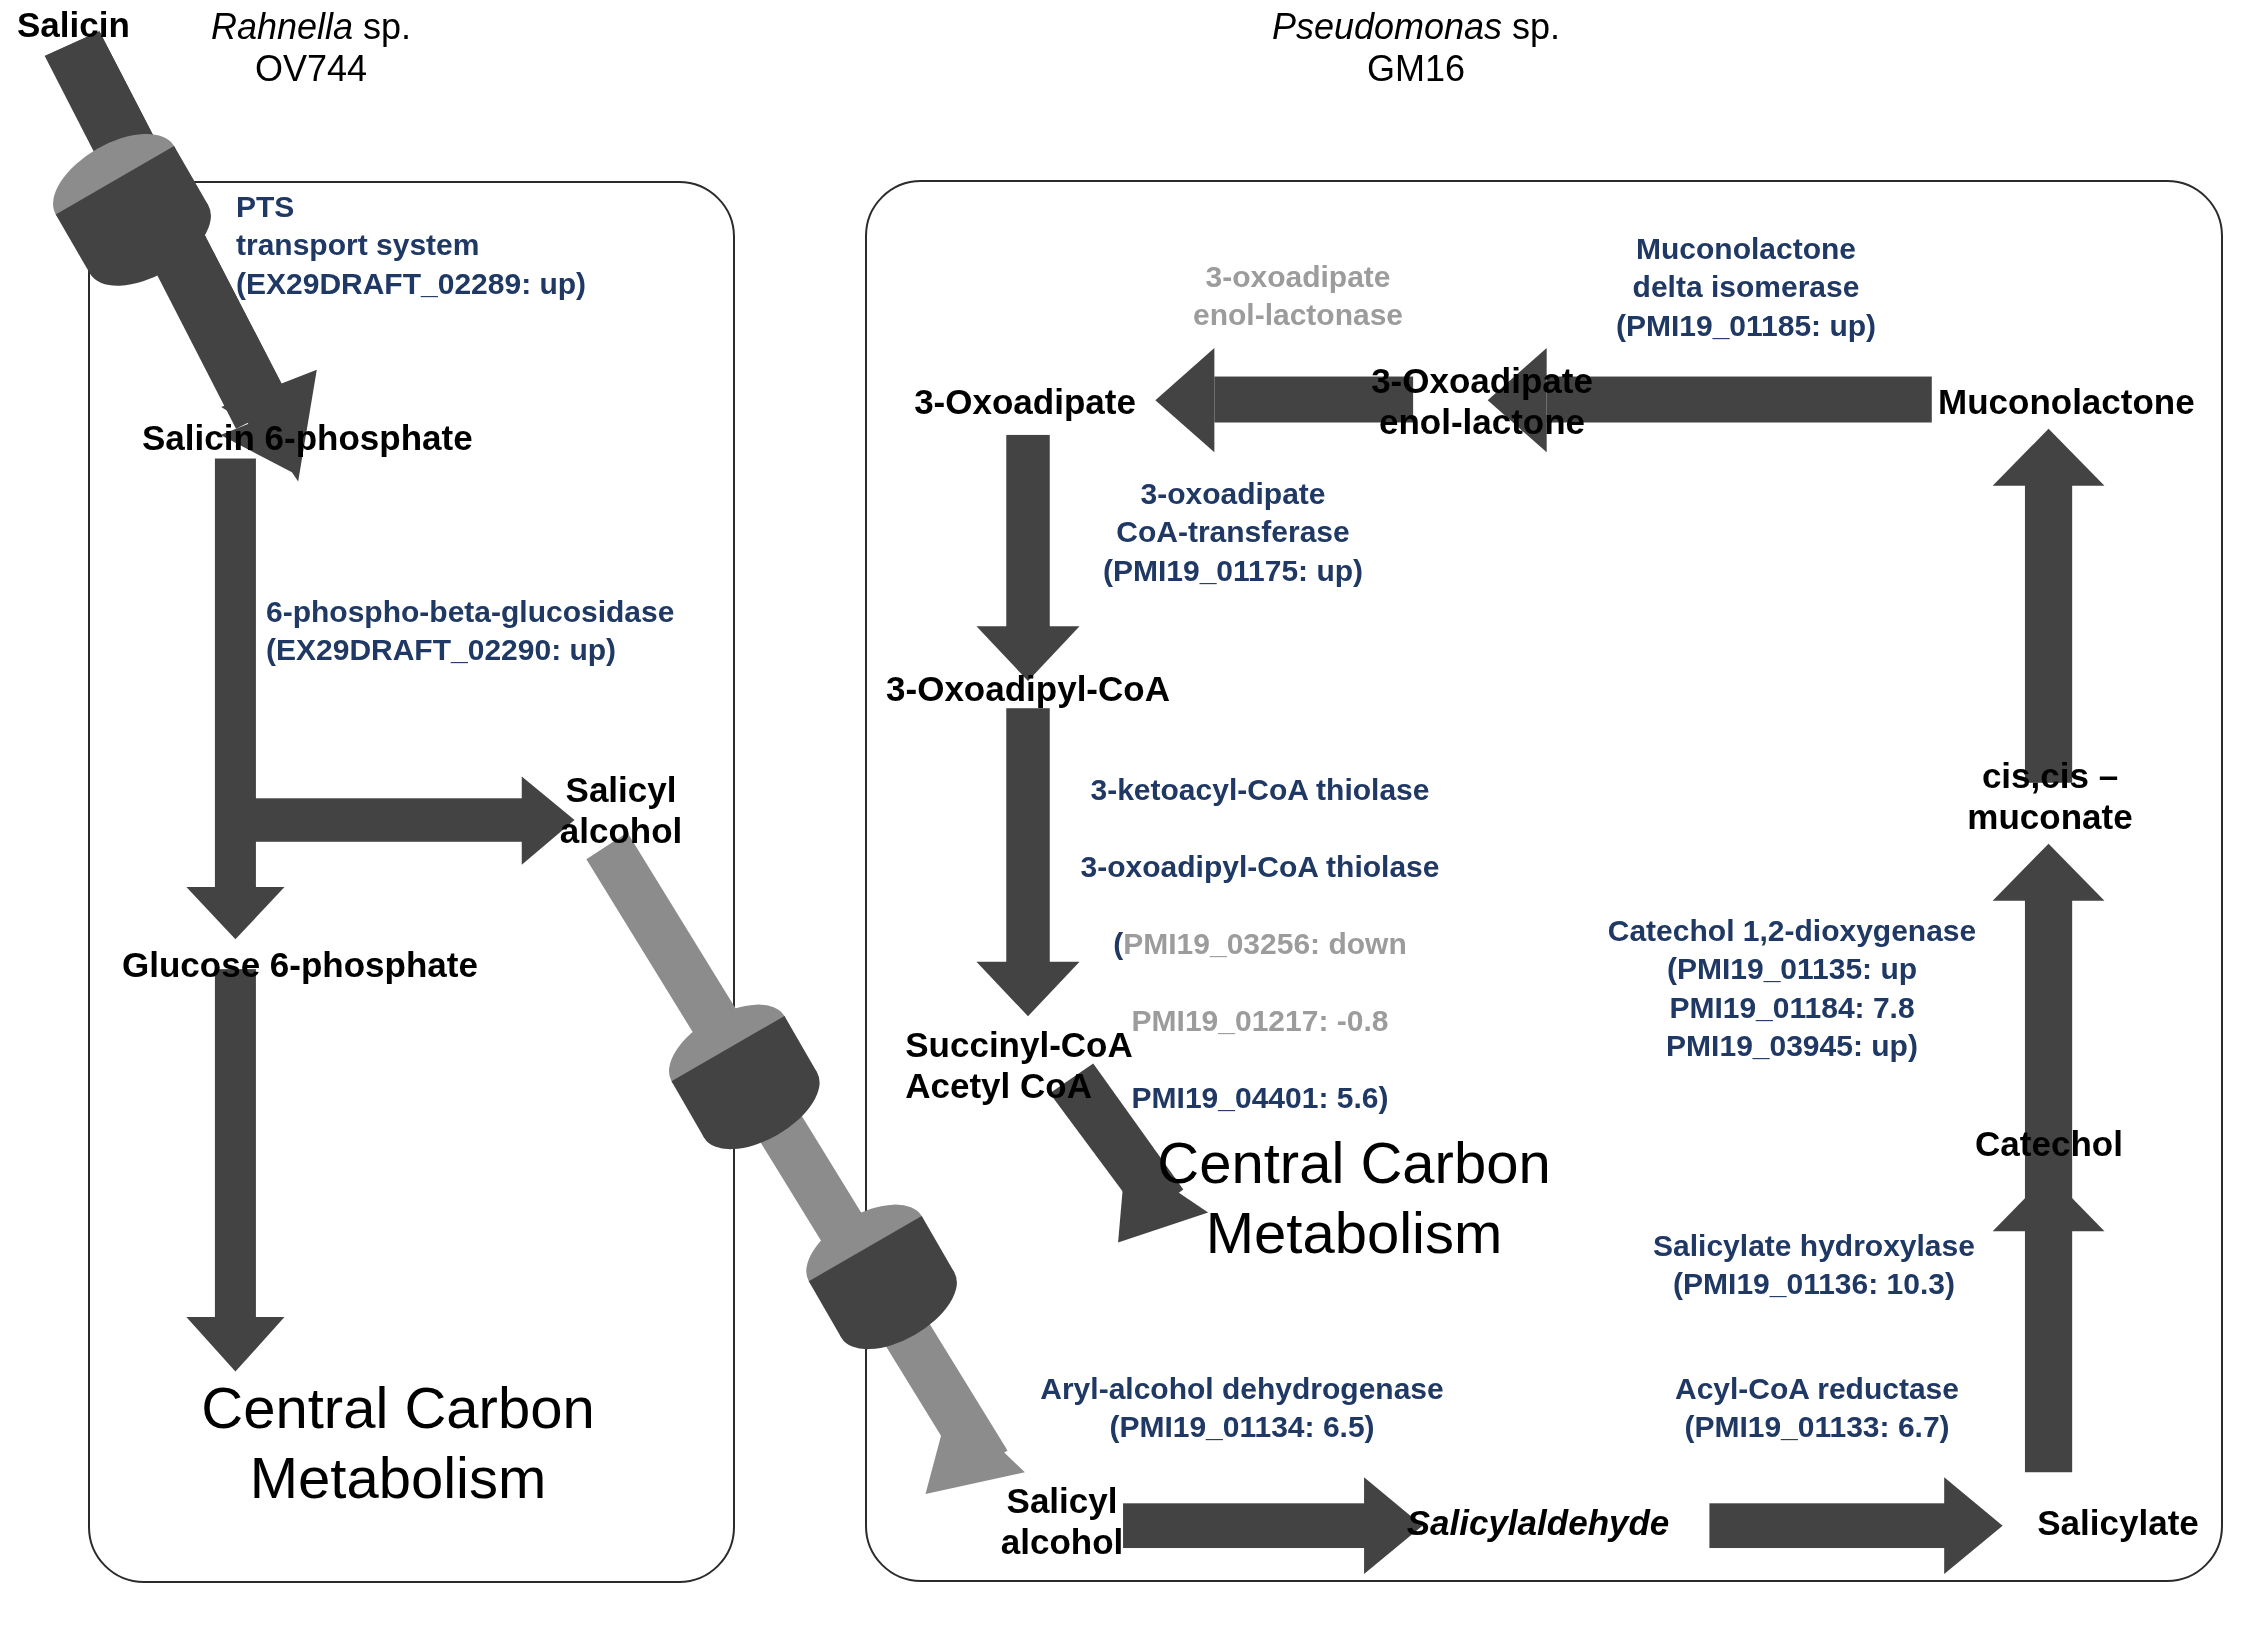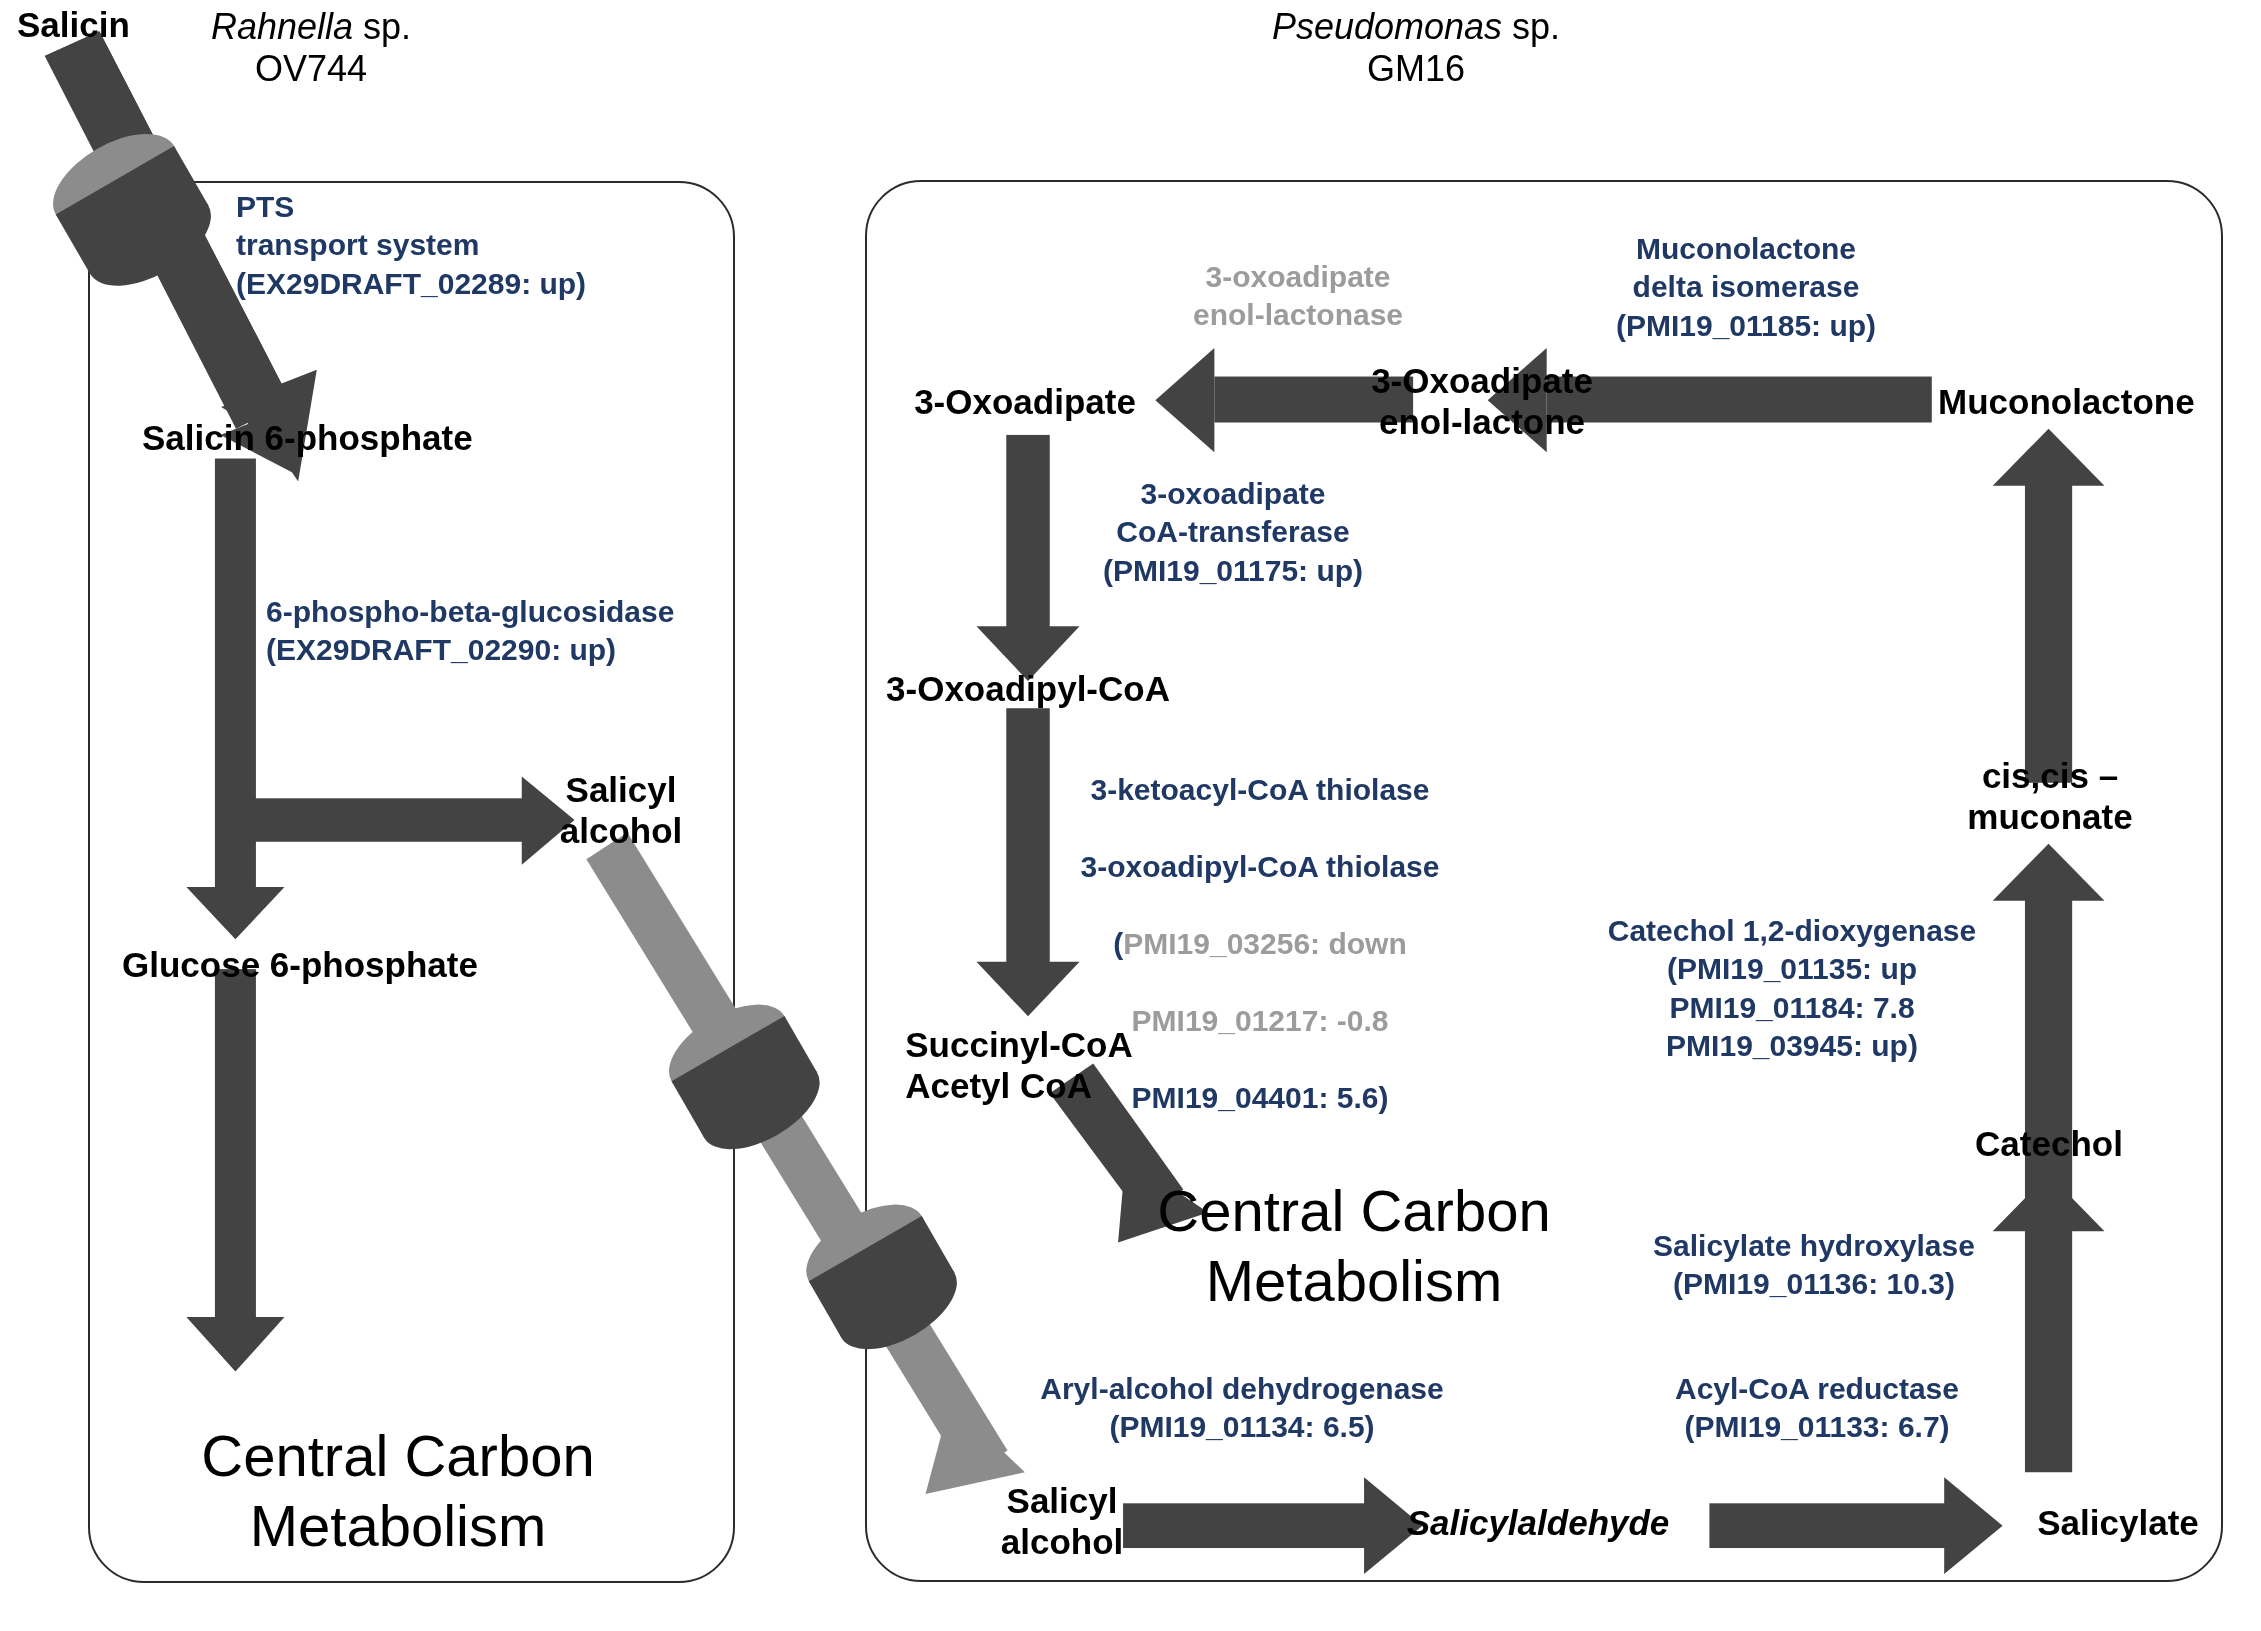--- a/index.html
+++ b/index.html
@@ -43,21 +43,20 @@
   .met.l  { text-align: left; }
   .ccm {
     position: absolute;
     color: #000000;
     font-size: 58px;
     line-height: 1.2;
     text-align: center;
     font-weight: 400;
     white-space: pre-line;
     transform: translateX(-50%);
-    margin-top: 48px;
   }
   .enz {
     position: absolute;
     color: #1F3864;
     font-weight: bold;
     font-size: 30px;
     line-height: 1.28;
     white-space: pre-line;
   }
   .enz.c { text-align: center; transform: translateX(-50%); }

